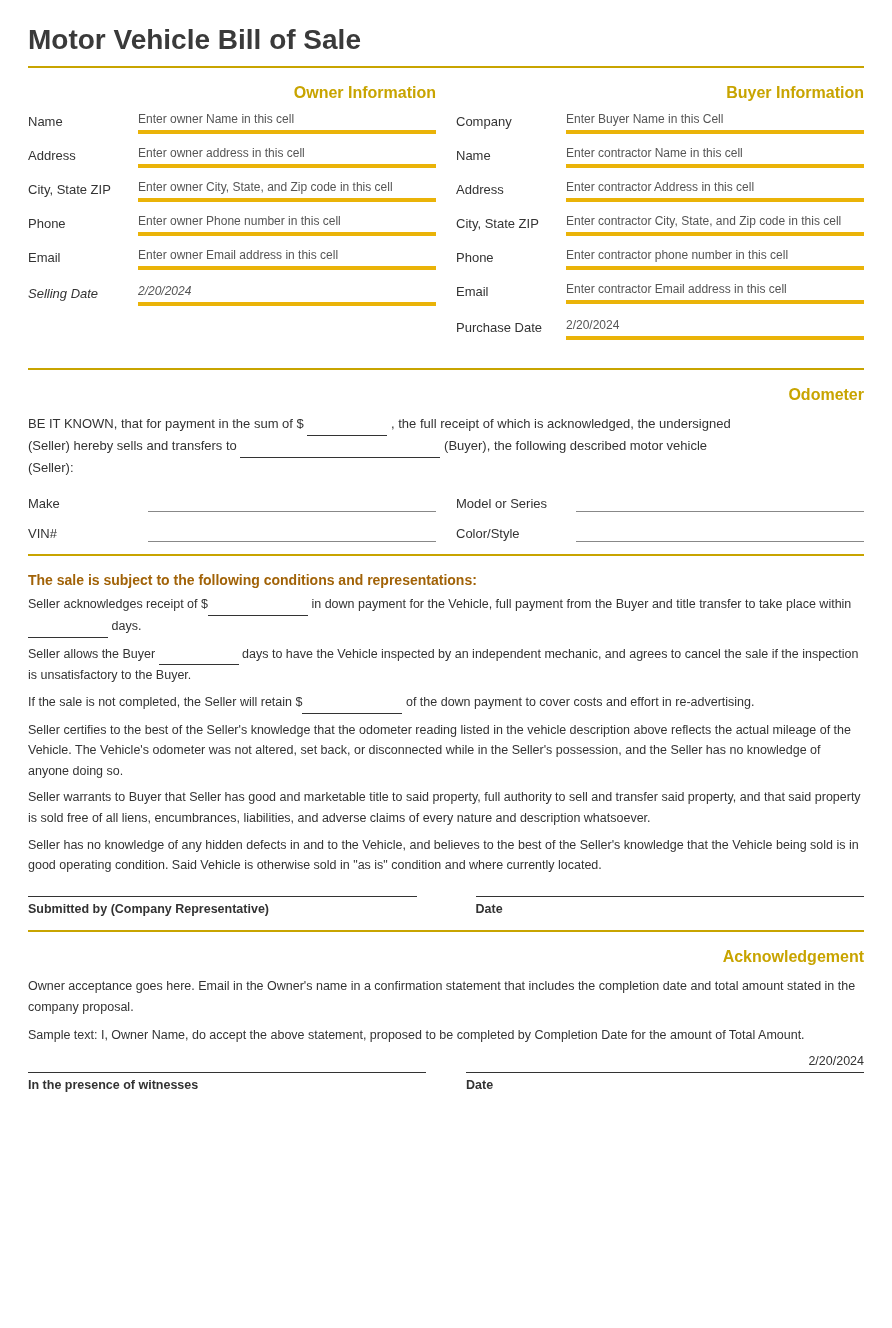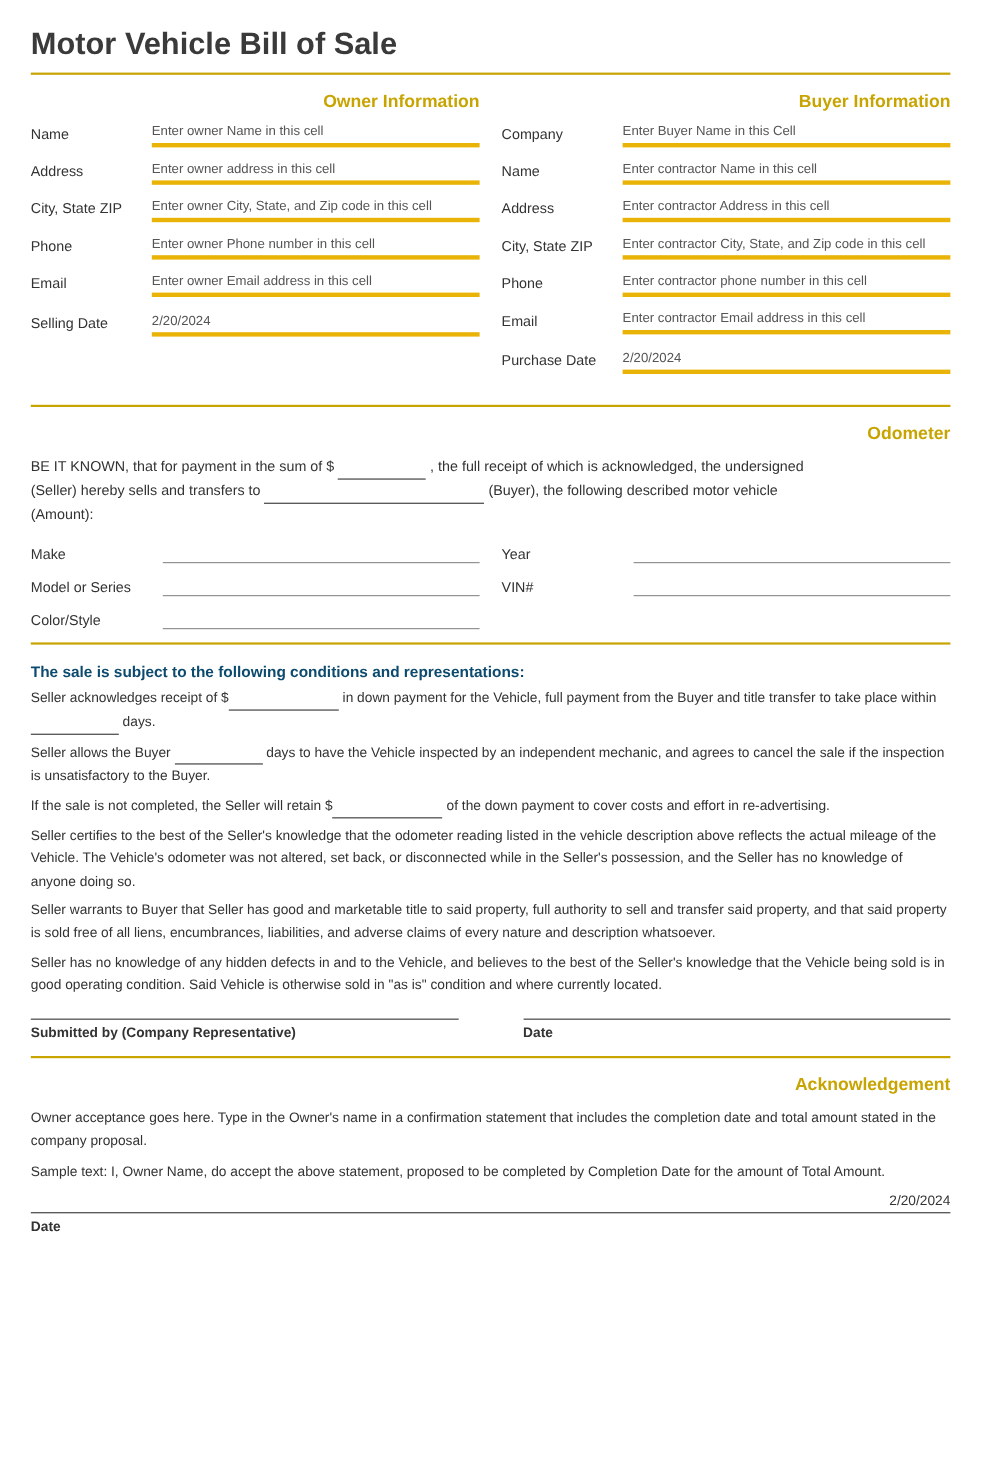--- a/index.html
+++ b/index.html
@@ -86,21 +86,21 @@
       font-size: 13px;
     }
     .vehicle-value {
       flex: 1;
       border-bottom: 1px solid #888;
       min-height: 18px;
     }
     .conditions-title {
       font-weight: bold;
       font-size: 14px;
-      color: #0c4a6e;
+      color: #a16207;
       margin: 14px 0 6px 0;
     }
     .conditions-text {
       font-size: 12.5px;
       color: #333;
       line-height: 1.65;
       margin-bottom: 6px;
     }
     .conditions-text .blank {
       display: inline-block;
@@ -181,21 +181,21 @@
       <span class="info-value">Enter owner City, State, and Zip code in this cell</span>
     </div>
     <div class="info-row">
       <span class="info-label">Phone</span>
       <span class="info-value">Enter owner Phone number in this cell</span>
     </div>
     <div class="info-row">
       <span class="info-label">Email</span>
       <span class="info-value">Enter owner Email address in this cell</span>
     </div>
-    <div class="info-row" style="margin-top:8px;">
+    <div class="info-row" style="margin-top:8px;font-style:italic;">
       <span class="info-label">Selling Date</span>
       <span class="info-value">2/20/2024</span>
     </div>
   </div>
 
   <div class="info-col">
     <div class="section-title">Buyer Information</div>
 
     <div class="info-row">
       <span class="info-label">Company</span>
@@ -232,31 +232,27 @@
 
 <div class="statement-section">
   <div class="section-title">Odometer</div>
   <p class="statement-text">
     <span>BE IT KNOWN, that for payment in the sum of $</span>
     <span class="blank">&nbsp;&nbsp;&nbsp;&nbsp;&nbsp;&nbsp;&nbsp;&nbsp;&nbsp;&nbsp;&nbsp;&nbsp;&nbsp;&nbsp;</span>
     <span>, the full receipt of which is acknowledged, the undersigned</span><br>
     <span>(Seller) hereby sells and transfers to</span>
     <span class="blank" style="min-width:200px;">&nbsp;&nbsp;&nbsp;&nbsp;&nbsp;&nbsp;&nbsp;&nbsp;&nbsp;&nbsp;&nbsp;&nbsp;&nbsp;&nbsp;&nbsp;&nbsp;&nbsp;&nbsp;&nbsp;&nbsp;&nbsp;&nbsp;&nbsp;&nbsp;&nbsp;&nbsp;&nbsp;&nbsp;&nbsp;&nbsp;&nbsp;&nbsp;&nbsp;&nbsp;&nbsp;&nbsp;&nbsp;&nbsp;&nbsp;&nbsp;&nbsp;&nbsp;&nbsp;&nbsp;&nbsp;&nbsp;&nbsp;&nbsp;</span>
     <span>(Buyer), the following described motor vehicle</span><br>
-    <span>(Amount):</span>
+    <span>(Seller):</span>
   </p>
 </div>
 
 <div class="vehicle-grid">
   <div class="vehicle-row">
     <span class="vehicle-label">Make</span>
-    <span class="vehicle-value"></span>
-  </div>
-  <div class="vehicle-row">
-    <span class="vehicle-label">Year</span>
     <span class="vehicle-value"></span>
   </div>
   <div class="vehicle-row">
     <span class="vehicle-label">Model or Series</span>
     <span class="vehicle-value"></span>
   </div>
   <div class="vehicle-row">
     <span class="vehicle-label">VIN#</span>
     <span class="vehicle-value"></span>
   </div>
@@ -286,26 +282,30 @@
   <div class="sig-block">
     <div class="sig-line"></div>
     <span class="sig-label">Date</span>
   </div>
 </div>
 
 <hr class="gold-divider">
 
 <div class="ack-section">
   <div class="section-title">Acknowledgement</div>
-  <p class="ack-text">Owner acceptance goes here. Type in the Owner's name in a confirmation statement that includes the completion date and total amount stated in the company proposal.</p>
+  <p class="ack-text">Owner acceptance goes here. Email in the Owner's name in a confirmation statement that includes the completion date and total amount stated in the company proposal.</p>
   <p class="ack-text">Sample text: I, Owner Name, do accept the above statement, proposed to be completed by Completion Date for the amount of Total Amount.</p>
 
   <div class="ack-date-area">
     <span class="ack-date">2/20/2024</span>
   </div>
 
   <div class="ack-witness-row">
     <div class="ack-witness-block">
       <div class="ack-witness-line"></div>
+      <span class="ack-witness-label">In the presence of witnesses</span>
+    </div>
+    <div class="ack-witness-block">
+      <div class="ack-witness-line"></div>
       <span class="ack-witness-label">Date</span>
     </div>
   </div>
 </div>
 
 </body></html>

